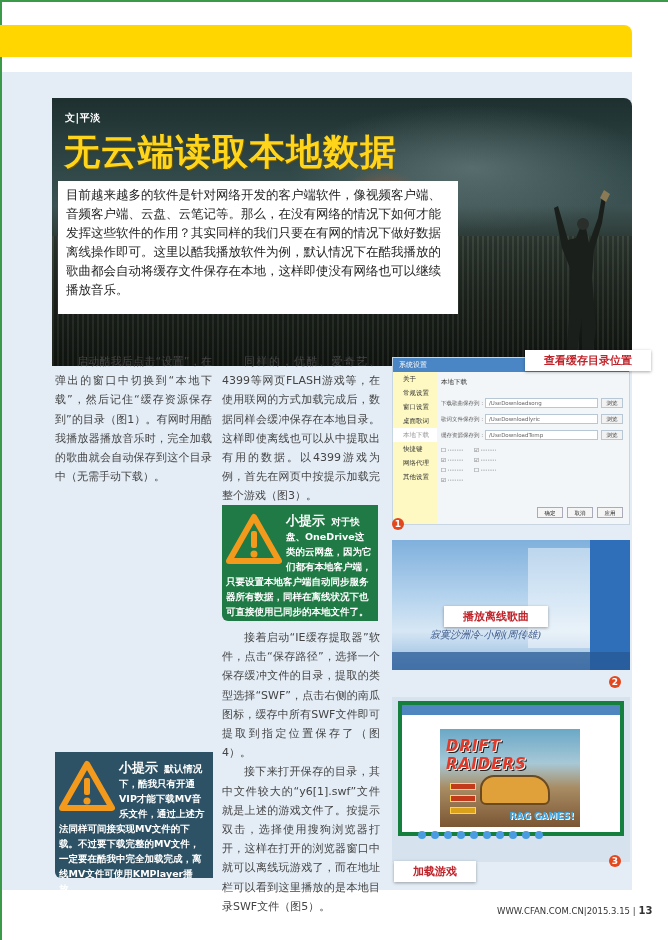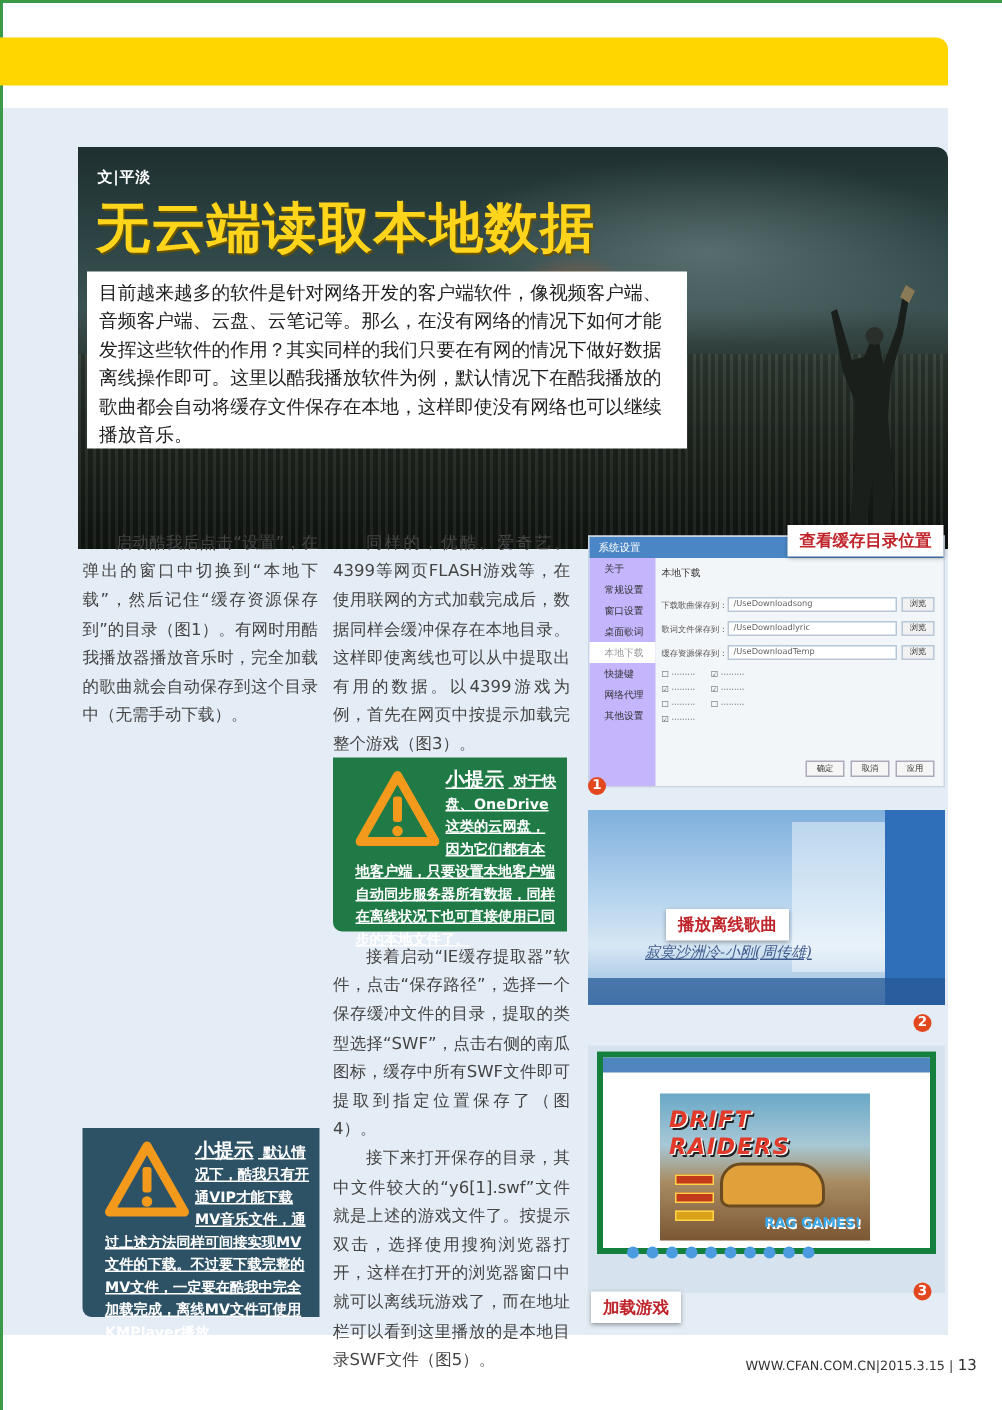--- a/index.html
+++ b/index.html
@@ -14,71 +14,71 @@
     background:
       radial-gradient(ellipse 60px 40px at 330px 100px, rgba(200,90,40,0.55), rgba(0,0,0,0) 70%),
       radial-gradient(ellipse 260px 90px at 420px 70px, rgba(120,140,140,0.55), rgba(0,0,0,0) 70%),
       linear-gradient(180deg, #1e2f2f 0%, #2f4646 25%, #3c5252 40%, #2a3631 55%, #1f2620 75%, #171c17 100%); margin-top: 24px; }
   .hero .ground { position: absolute; left: 0; bottom: 0; width: 580px; height: 130px;
     background: repeating-linear-gradient(90deg, rgba(80,90,80,0.25) 0 2px, rgba(20,25,20,0.3) 2px 5px),
                 linear-gradient(180deg, rgba(60,70,60,0.4), rgba(10,12,10,0.8)); }
   .hero .figure { position: absolute; left: 500px; top: 90px; width: 60px; height: 170px; }
   .byline { position: absolute; left: 13px; top: 13px; font-size: 10px; font-weight: bold; color: #ffffff; letter-spacing: 0.5px; }
   .title { position: absolute; left: 12px; top: 30px; font-size: 36px; font-weight: bold; color: #ffd51c; letter-spacing: 1px; text-shadow: 1px 1px 0 #6b5400; }
-  .lead { position: absolute; left: 6px; top: 83px; width: 400px; background: #ffffff; padding: 4px 6px 0 8px; font-size: 12.5px; line-height: 19px; color: #1e1e1e; }
+  .lead { position: absolute; left: 6px; top: 83px; width: 400px; background: #ffffff; padding: 4px 6px 15px 8px; font-size: 12.5px; line-height: 19px; color: #1e1e1e; }
 
   .col { position: absolute; font-size: 11px; line-height: 19.2px; color: #444; text-align: justify; }
   .col p { text-indent: 2em; }
   .col1 { left: 55px; top: 352px; width: 157px; }
   .col2 { left: 222px; top: 352px; width: 158px; }
 
-  .tip { position: absolute; color: #ffffff; font-size: 9.5px; line-height: 15px; font-weight: bold; padding: 8px 6px 8px 15px; border-radius: 0 0 0 6px; text-decoration: underline; }
+  .tip { position: absolute; color: #ffffff; font-size: 9.5px; line-height: 15px; font-weight: bold; padding: 8px 6px 8px 4px; border-radius: 0 0 0 6px; }
   .tip1 { left: 55px; top: 752px; width: 158px; height: 126px; background: #2e5265; }
   .tip2 { left: 222px; top: 505px; width: 156px; height: 116px; background: #1f7a45; }
   .tip .warn { float: left; width: 56px; height: 52px; margin: 0 4px 0 0; }
   .tip .tip-head { font-size: 13px; margin-right: 3px; }
   .tip .tip-body { display: inline; }
 
   .fig { position: absolute; left: 392px; width: 238px; background: #dbe6f1; }
   .fig1 { top: 357px; height: 168px; background: #f3f6f9; border: 1px solid #c8d6e4; }
   .fig2 { top: 540px; height: 130px; background: linear-gradient(180deg, #7fb0dc 0%, #b6d4ee 45%, #d7e7f4 70%, #8db7dd 100%); }
   .fig3 { top: 697px; height: 165px; background: #d6e3ef; }
-  .callout { position: absolute; background: #ffffff; color: #c0242b; font-size: 11px; font-weight: bold; padding: 3px 8px; box-shadow: 0 1px 3px rgba(0,0,0,0.35); white-space: nowrap; }
+  .callout { position: absolute; background: #ffffff; color: #c0242b; font-size: 11px; font-weight: bold; padding: 3px 19px; box-shadow: 0 1px 3px rgba(0,0,0,0.35); white-space: nowrap; }
   .num-badge { position: absolute; width: 12px; height: 12px; border-radius: 50%; background: #e2471d; color: #fff; font-size: 9px; font-weight: bold; text-align: center; line-height: 12px; }
 
   .win-title { height: 14px; background: #4a86c5; font-size: 7px; color: #fff; padding-left: 6px; line-height: 14px; }
-  .win-side { position: absolute; left: 0; top: 14px; width: 44px; bottom: 0; background: #c4b5fd; font-size: 6.5px; color: #333; }
+  .win-side { position: absolute; left: 0; top: 14px; width: 44px; bottom: 0; background: #fef9c3; font-size: 6.5px; color: #333; }
   .win-side div { height: 14px; line-height: 14px; padding-left: 10px; }
   .win-side .sel { background: #ffffff; color: #999; }
   .win-main { position: absolute; left: 48px; top: 20px; right: 6px; bottom: 6px; font-size: 6.5px; color: #333; }
   .field-row { display: flex; align-items: center; height: 12px; margin-bottom: 4px; }
   .field-row .lab { width: 44px; font-size: 5.5px; color: #555; }
   .field-row .inp { flex: 1; height: 10px; border: 1px solid #b7c7d6; background: #fff; font-size: 5.5px; line-height: 9px; padding-left: 3px; color: #666; }
   .field-row .btn { width: 22px; height: 10px; border: 1px solid #b7c7d6; background: #f2f2f2; font-size: 5.5px; text-align: center; line-height: 9px; margin-left: 3px; }
   .chk { font-size: 5.5px; color: #555; height: 10px; line-height: 10px; }
   .win-btns { position: absolute; right: 6px; bottom: 6px; display: flex; gap: 4px; }
   .win-btns div { width: 26px; height: 11px; border: 1px solid #aab; background: #f5f5f5; font-size: 5.5px; text-align: center; line-height: 10px; }
 
   .player-bar { position: absolute; left: 0; bottom: 0; width: 100%; height: 18px; background: rgba(40,90,150,0.75); }
   .player-panel { position: absolute; right: 0; top: 0; width: 40px; height: 100%; background: #2f6eb8; }
   .player-list { position: absolute; right: 40px; top: 8px; width: 62px; height: 100px; background: rgba(255,255,255,0.45); }
-  .lyric { position: absolute; left: 38px; top: 88px; font-size: 10px; color: #3e5a8c; font-style: italic; font-family: "DejaVu Serif", serif; text-decoration: underline; }
+  .lyric { position: absolute; left: 38px; top: 88px; font-size: 10px; color: #3e5a8c; font-style: italic; font-family: "DejaVu Serif", serif; }
 
   .browser { position: absolute; left: 6px; top: 4px; right: 6px; bottom: 26px; background: #ffffff; border: 4px solid #15803d; }
   .browser .tabs { height: 10px; background: #4f86c0; }
   .game { position: absolute; left: 38px; top: 24px; width: 140px; height: 98px; background: linear-gradient(180deg, #6aa8c7 0%, #a7c8d6 35%, #a88c63 60%, #7b5634 100%); }
   .game-title { position: absolute; left: 6px; top: 8px; font-size: 15px; font-weight: bold; font-style: italic; color: #e23a2a; text-shadow: 1px 1px 0 #fff, 2px 2px 0 #222; letter-spacing: 1px; }
   .game-car { position: absolute; left: 40px; top: 46px; width: 70px; height: 30px; background: #e0a03a; border-radius: 14px 18px 6px 6px; border: 2px solid #6a4a20; }
   .game-btn { position: absolute; left: 10px; width: 26px; height: 7px; background: #c23a1a; border: 1px solid #ffd24a; }
   .game-logo { position: absolute; right: 6px; bottom: 6px; font-size: 9px; font-weight: bold; color: #3aa8e8; text-shadow: 1px 1px 0 #fff; }
   .icon-row { position: absolute; left: 16px; top: 126px; display: flex; gap: 5px; }
   .icon-row span { width: 8px; height: 8px; border-radius: 50%; background: #4a9be0; display: inline-block; }
 
   .footer { position: absolute; left: 497px; top: 905px; font-size: 8.5px; color: #333; letter-spacing: 0; white-space: nowrap; }
-  .footer .pg { font-weight: normal; font-size: 10px; margin-left: 3px; }
+  .footer .pg { font-weight: bold; font-size: 10px; margin-left: 3px; }
 </style>
 </head>
 <body>
 
 <div class="top-rule"></div>
 <div class="left-rule"></div>
 <div class="yellow-bar"></div>
 <div class="content-bg"></div>
 
 <div class="hero">

